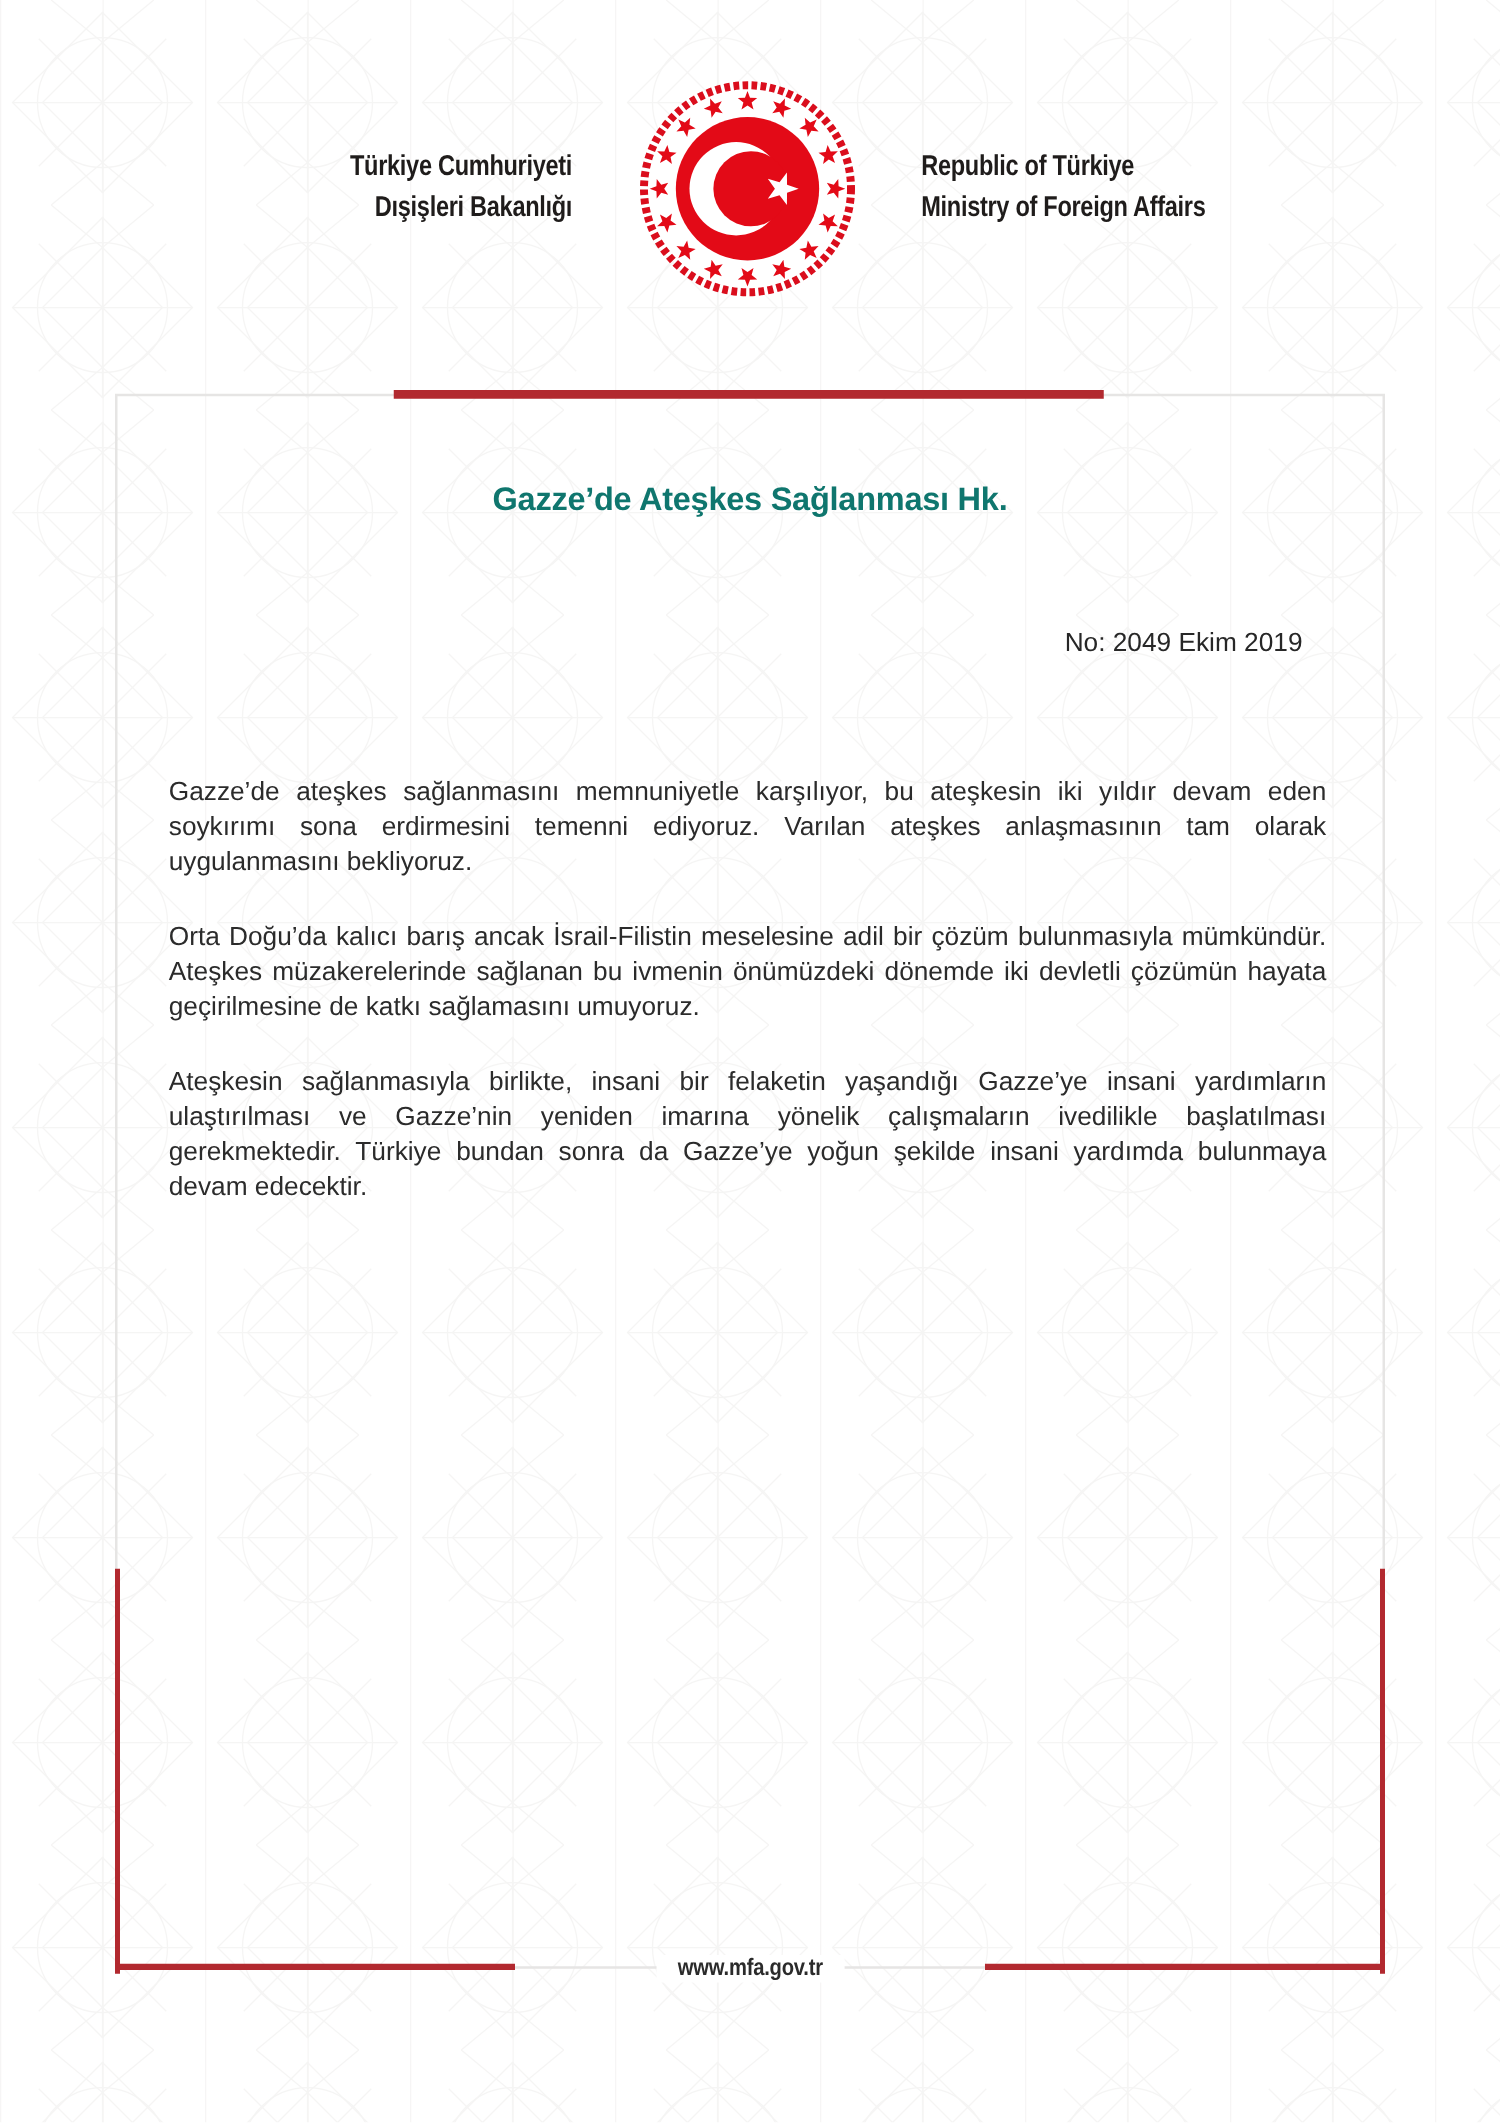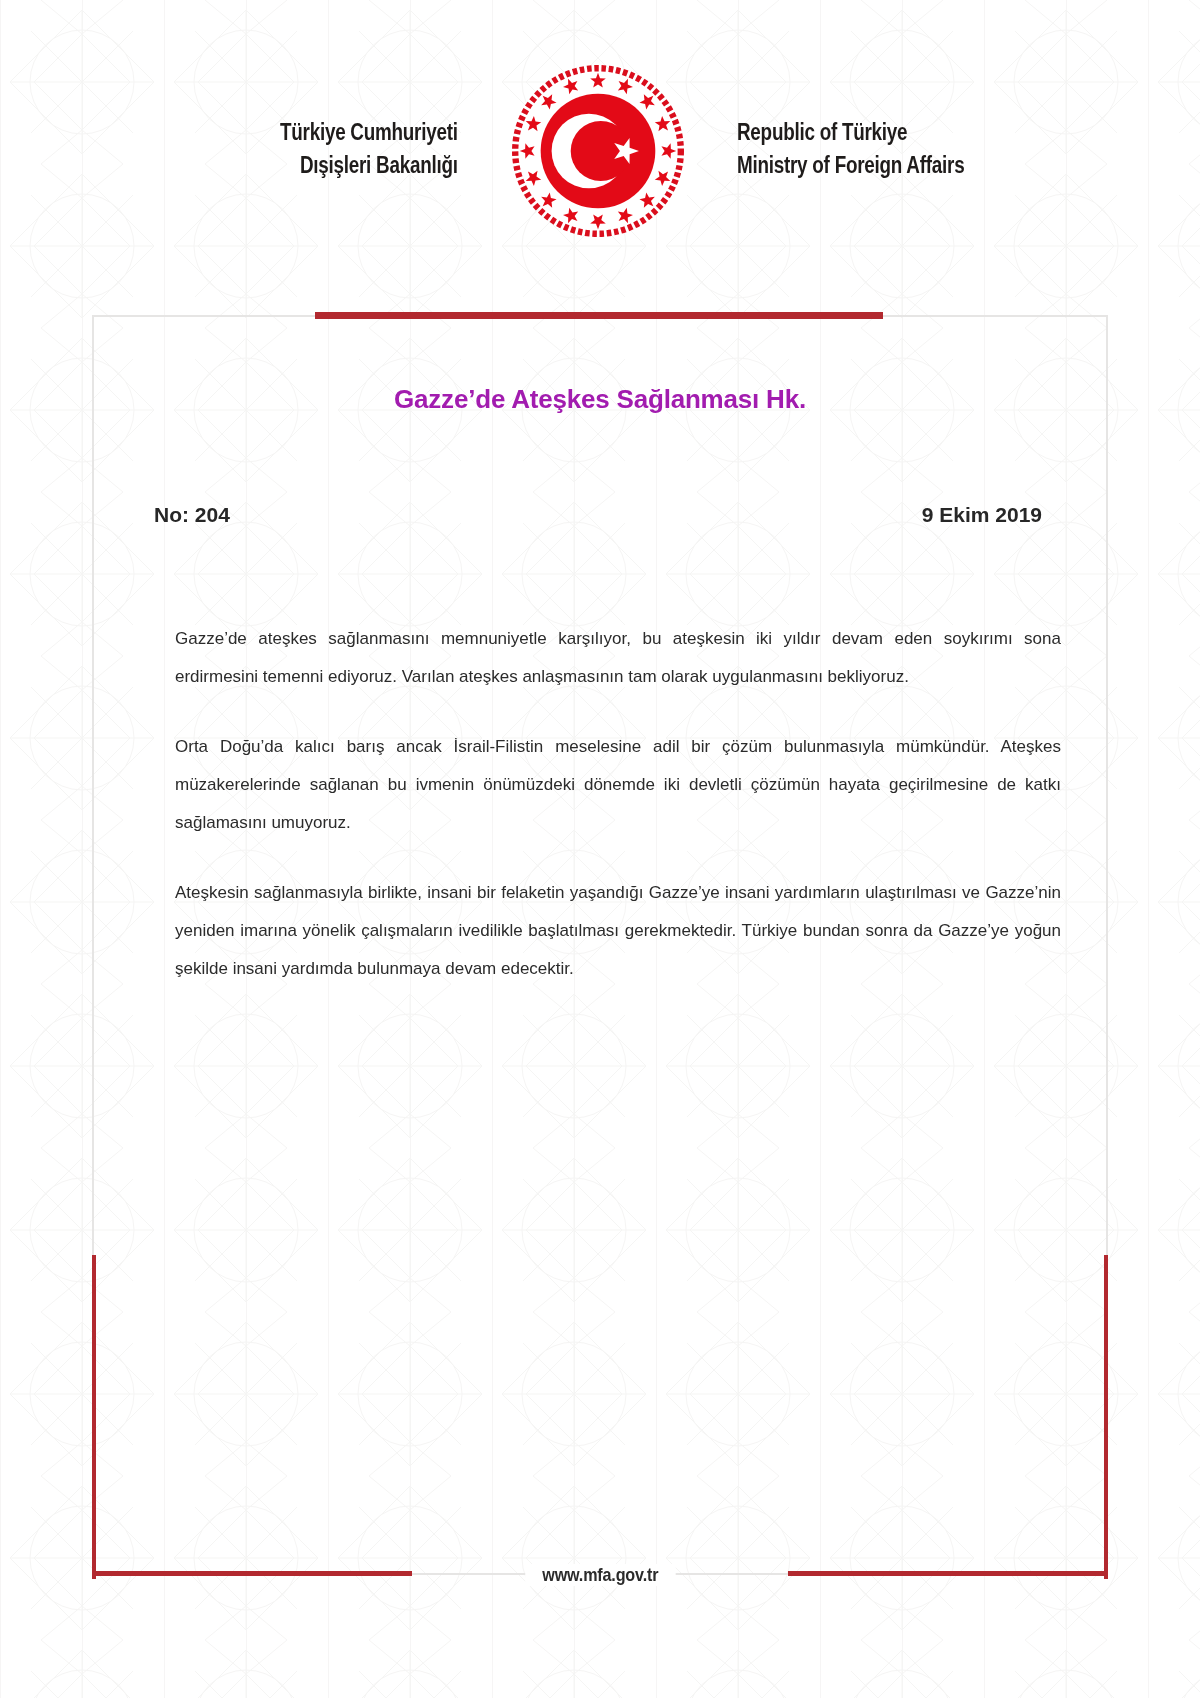--- a/index.html
+++ b/index.html
@@ -23,30 +23,30 @@
     border:2px solid #e6e5e4;box-sizing:border-box;z-index:1;
   }
   .accent{position:absolute;background:#b2292f;}
   .accent-top{left:221px;top:-5px;width:568px;height:7px;}
   .accent-left{left:-2px;top:938px;width:4px;height:324px;}
   .accent-right{right:-2px;top:938px;width:4px;height:324px;}
   .accent-bottom-left{left:-2px;bottom:-3px;width:320px;height:5px;}
   .accent-bottom-right{right:-2px;bottom:-3px;width:320px;height:5px;}
   .doc-title{
     position:absolute;top:67px;left:0;width:100%;text-align:center;
-    font-size:26px;font-weight:700;color:#a21caf;letter-spacing:-0.2px;
+    font-size:26px;font-weight:700;color:#0f766e;letter-spacing:-0.2px;
   }
   .meta-row{
     position:absolute;top:186px;left:60px;right:64px;
-    display:flex;justify-content:space-between;
-    font-size:21px;font-weight:700;color:#272727;
+    display:flex;justify-content:flex-end;
+    font-size:21px;font-weight:400;color:#272727;
   }
   .body-text{
     position:absolute;top:303px;left:41px;right:45px;
-    font-size:17px;line-height:38px;text-align:justify;color:#2b2b2b;margin-left:40px;
+    font-size:21px;line-height:28px;text-align:justify;color:#2b2b2b;
   }
   .body-text p{margin:0 0 32px 0;}
   .footer-url{
     position:absolute;bottom:-13px;left:0;width:100%;text-align:center;margin-top:38px;
   }
   .footer-url span{
     display:inline-block;background:#ffffff;padding:0 20px;
     font-size:19px;font-weight:700;color:#2b2b2b;
     transform:scaleX(0.85);letter-spacing:-0.2px;
   }

